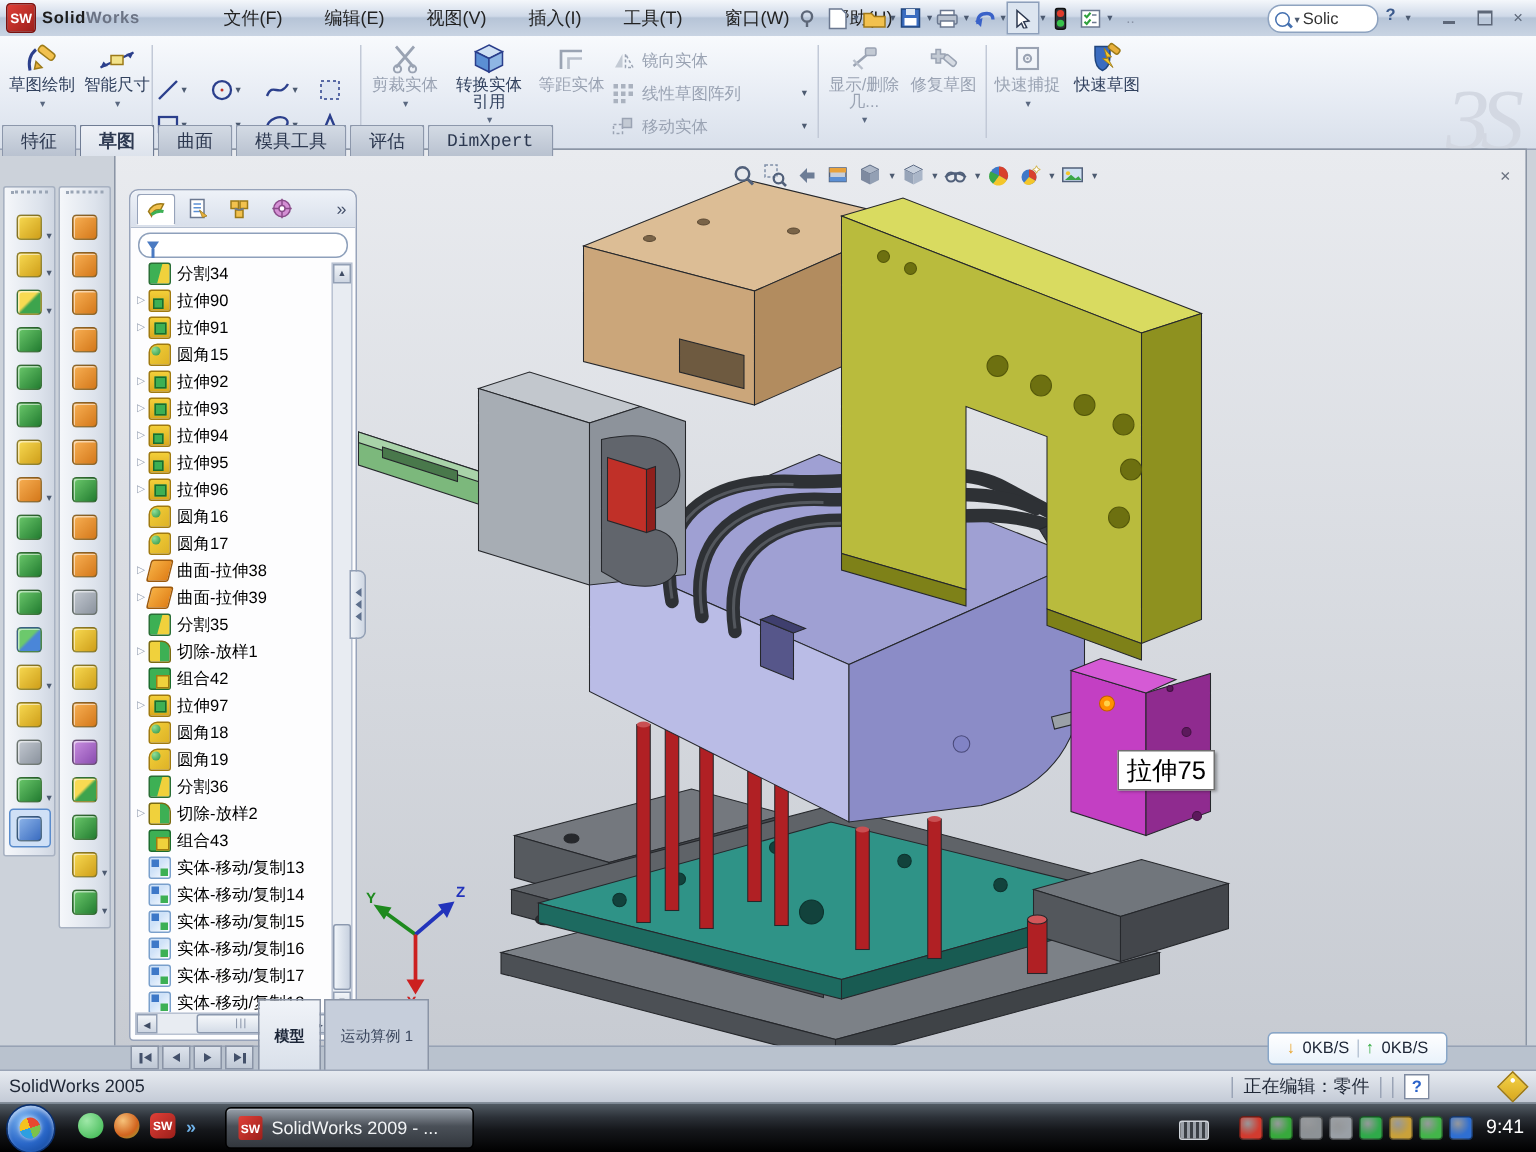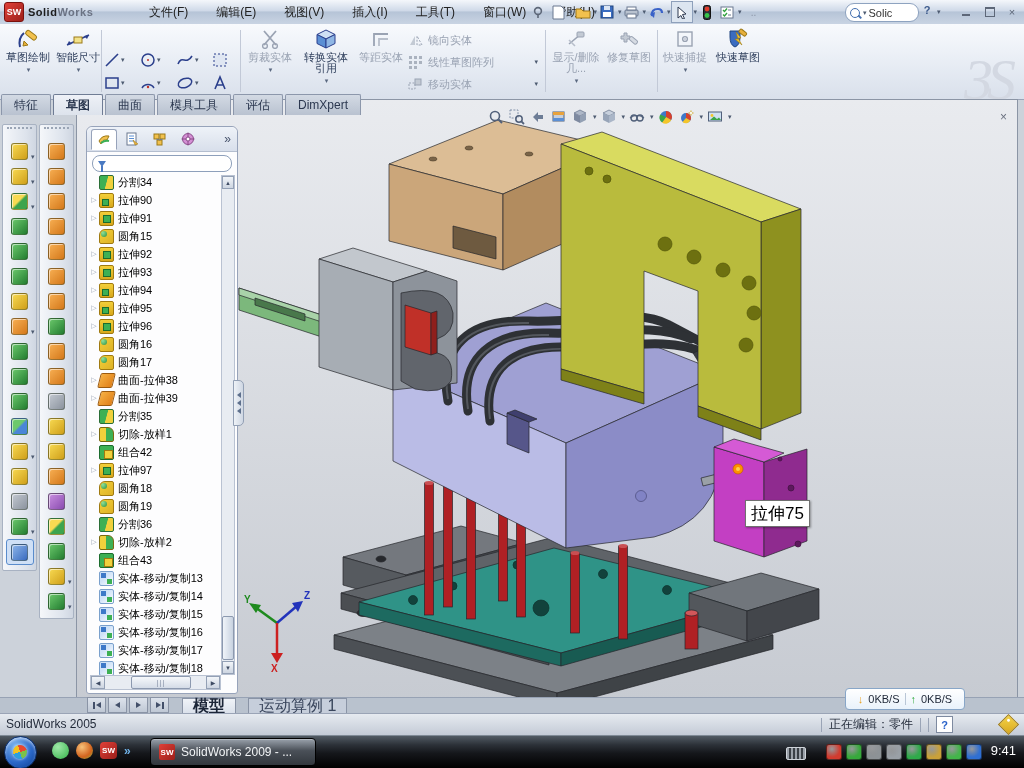--- a/index.html
+++ b/index.html
@@ -32,21 +32,21 @@
   .rb-big .ric{height:24px;display:flex;align-items:center;justify-content:center;margin-bottom:1px;}
   .rb-big .rdd{font-size:7px;color:#5a6activity880;color:#5a6880;display:block;margin-top:1px;}
   .rb-big.dis{color:#9aa3b3;}
   .rb-sep{position:absolute;top:6px;width:1px;height:62px;background:#c2c9d7;}
   .sk-grid{position:absolute;left:104px;top:26px;}
   .sk-cell{position:absolute;display:flex;align-items:center;}
   .rb-row{position:absolute;left:408px;width:130px;height:20px;display:flex;align-items:center;font-size:11px;color:#9aa3b3;gap:4px;}
   .watermark{position:absolute;right:14px;top:22px;font-family:"Liberation Serif",serif;font-style:italic;
     font-size:58px;color:#d3d8e2;letter-spacing:-6px;}
   
-  .tabrow{position:absolute;left:0;top:93px;height:22px;display:flex;z-index:30;}
+  .tabrow{position:absolute;left:0;top:82px;height:22px;display:flex;z-index:30;font-family:Liberation Mono, monospace;}
   .ctab{height:20px;margin:1px 1px 0 1px;padding:0 12px;font-size:12px;color:#2c3850;display:flex;align-items:center;
     background:linear-gradient(#d3dae4,#b9c2d0);border:1px solid #8c97ab;border-bottom:none;border-radius:2px 2px 0 0;}
   .ctab.active{background:linear-gradient(#eef1f7,#dde3ec);border-color:#6f7c94;font-weight:bold;}
   
   .viewport{position:absolute;left:76px;top:99px;width:940px;height:598px;
     background:linear-gradient(#e9ebef,#c7cbd2);border:1px solid #8b95a5;overflow:hidden;z-index:1;}
   .viewport svg.model{position:absolute;left:-76px;top:-99px;}
   .hud{position:absolute;left:410px;top:8px;display:flex;align-items:center;gap:3px;z-index:5;}
   .hud-btn{display:flex;align-items:center;padding:1px;}
   .doc-ctrl{position:absolute;right:10px;top:10px;display:flex;gap:8px;z-index:5;color:#6b7280;}
@@ -110,21 +110,21 @@
   .splitter-tab{position:absolute;left:233px;top:380px;width:9px;height:44px;background:linear-gradient(90deg,#eef2f7,#cfd7e3);
     border:1px solid #93a0b5;border-radius:0 5px 5px 0;z-index:26;display:flex;flex-direction:column;align-items:center;justify-content:center;gap:2px;}
   .splitter-tab i{width:0;height:0;border-top:3px solid transparent;border-bottom:3px solid transparent;border-right:4px solid #5d6f8c;}
   
   .bottomtabs{position:absolute;left:0;top:697px;width:1024px;height:16px;background:#b9c2ce;border-top:1px solid #97a2b4;display:flex;align-items:flex-end;z-index:30;}
   .navbtn{width:17px;height:14px;margin:0 1px 1px 1px;background:linear-gradient(#dde3ec,#bfc8d5);border:1px solid #8a94a6;
     display:flex;align-items:center;justify-content:center;gap:1px;}
   .navbtn .tri-l{width:0;height:0;border-top:3px solid transparent;border-bottom:3px solid transparent;border-right:5px solid #43506a;}
   .navbtn .tri-r{width:0;height:0;border-top:3px solid transparent;border-bottom:3px solid transparent;border-left:5px solid #43506a;}
   .navbtn .bar{width:2px;height:7px;background:#43506a;}
-  .mtab{height:15px;padding:0 10px;font-size:16px;display:flex;align-items:center;border:1px solid #8a94a6;border-bottom:none;margin-left:12px;}
+  .mtab{height:15px;padding:16px 10px;font-size:10px;display:flex;align-items:center;border:1px solid #8a94a6;border-bottom:none;margin-left:2px;}
   .mtab.active{background:linear-gradient(#f0f3f8,#d9e0ea);font-weight:bold;color:#1c2638;}
   .mtab.idle{background:#c6cedb;color:#39455c;}
   
   .statusbar{position:absolute;left:0;top:713px;width:1024px;height:22px;background:linear-gradient(#e6eaf0,#c2c9d5);
     border-top:1px solid #9aa4b6;font-size:12px;color:#1f2736;z-index:30;}
   .sb-left{position:absolute;left:6px;top:3px;}
   .sb-right{position:absolute;right:8px;top:2px;display:flex;align-items:center;gap:7px;}
   .sb-sep{width:1px;height:14px;background:#9aa4b6;}
   .sb-help{width:15px;height:15px;background:#fff;border:1px solid #7e8aa0;color:#2a62c9;font-weight:bold;font-size:11px;
     display:flex;align-items:center;justify-content:center;}

